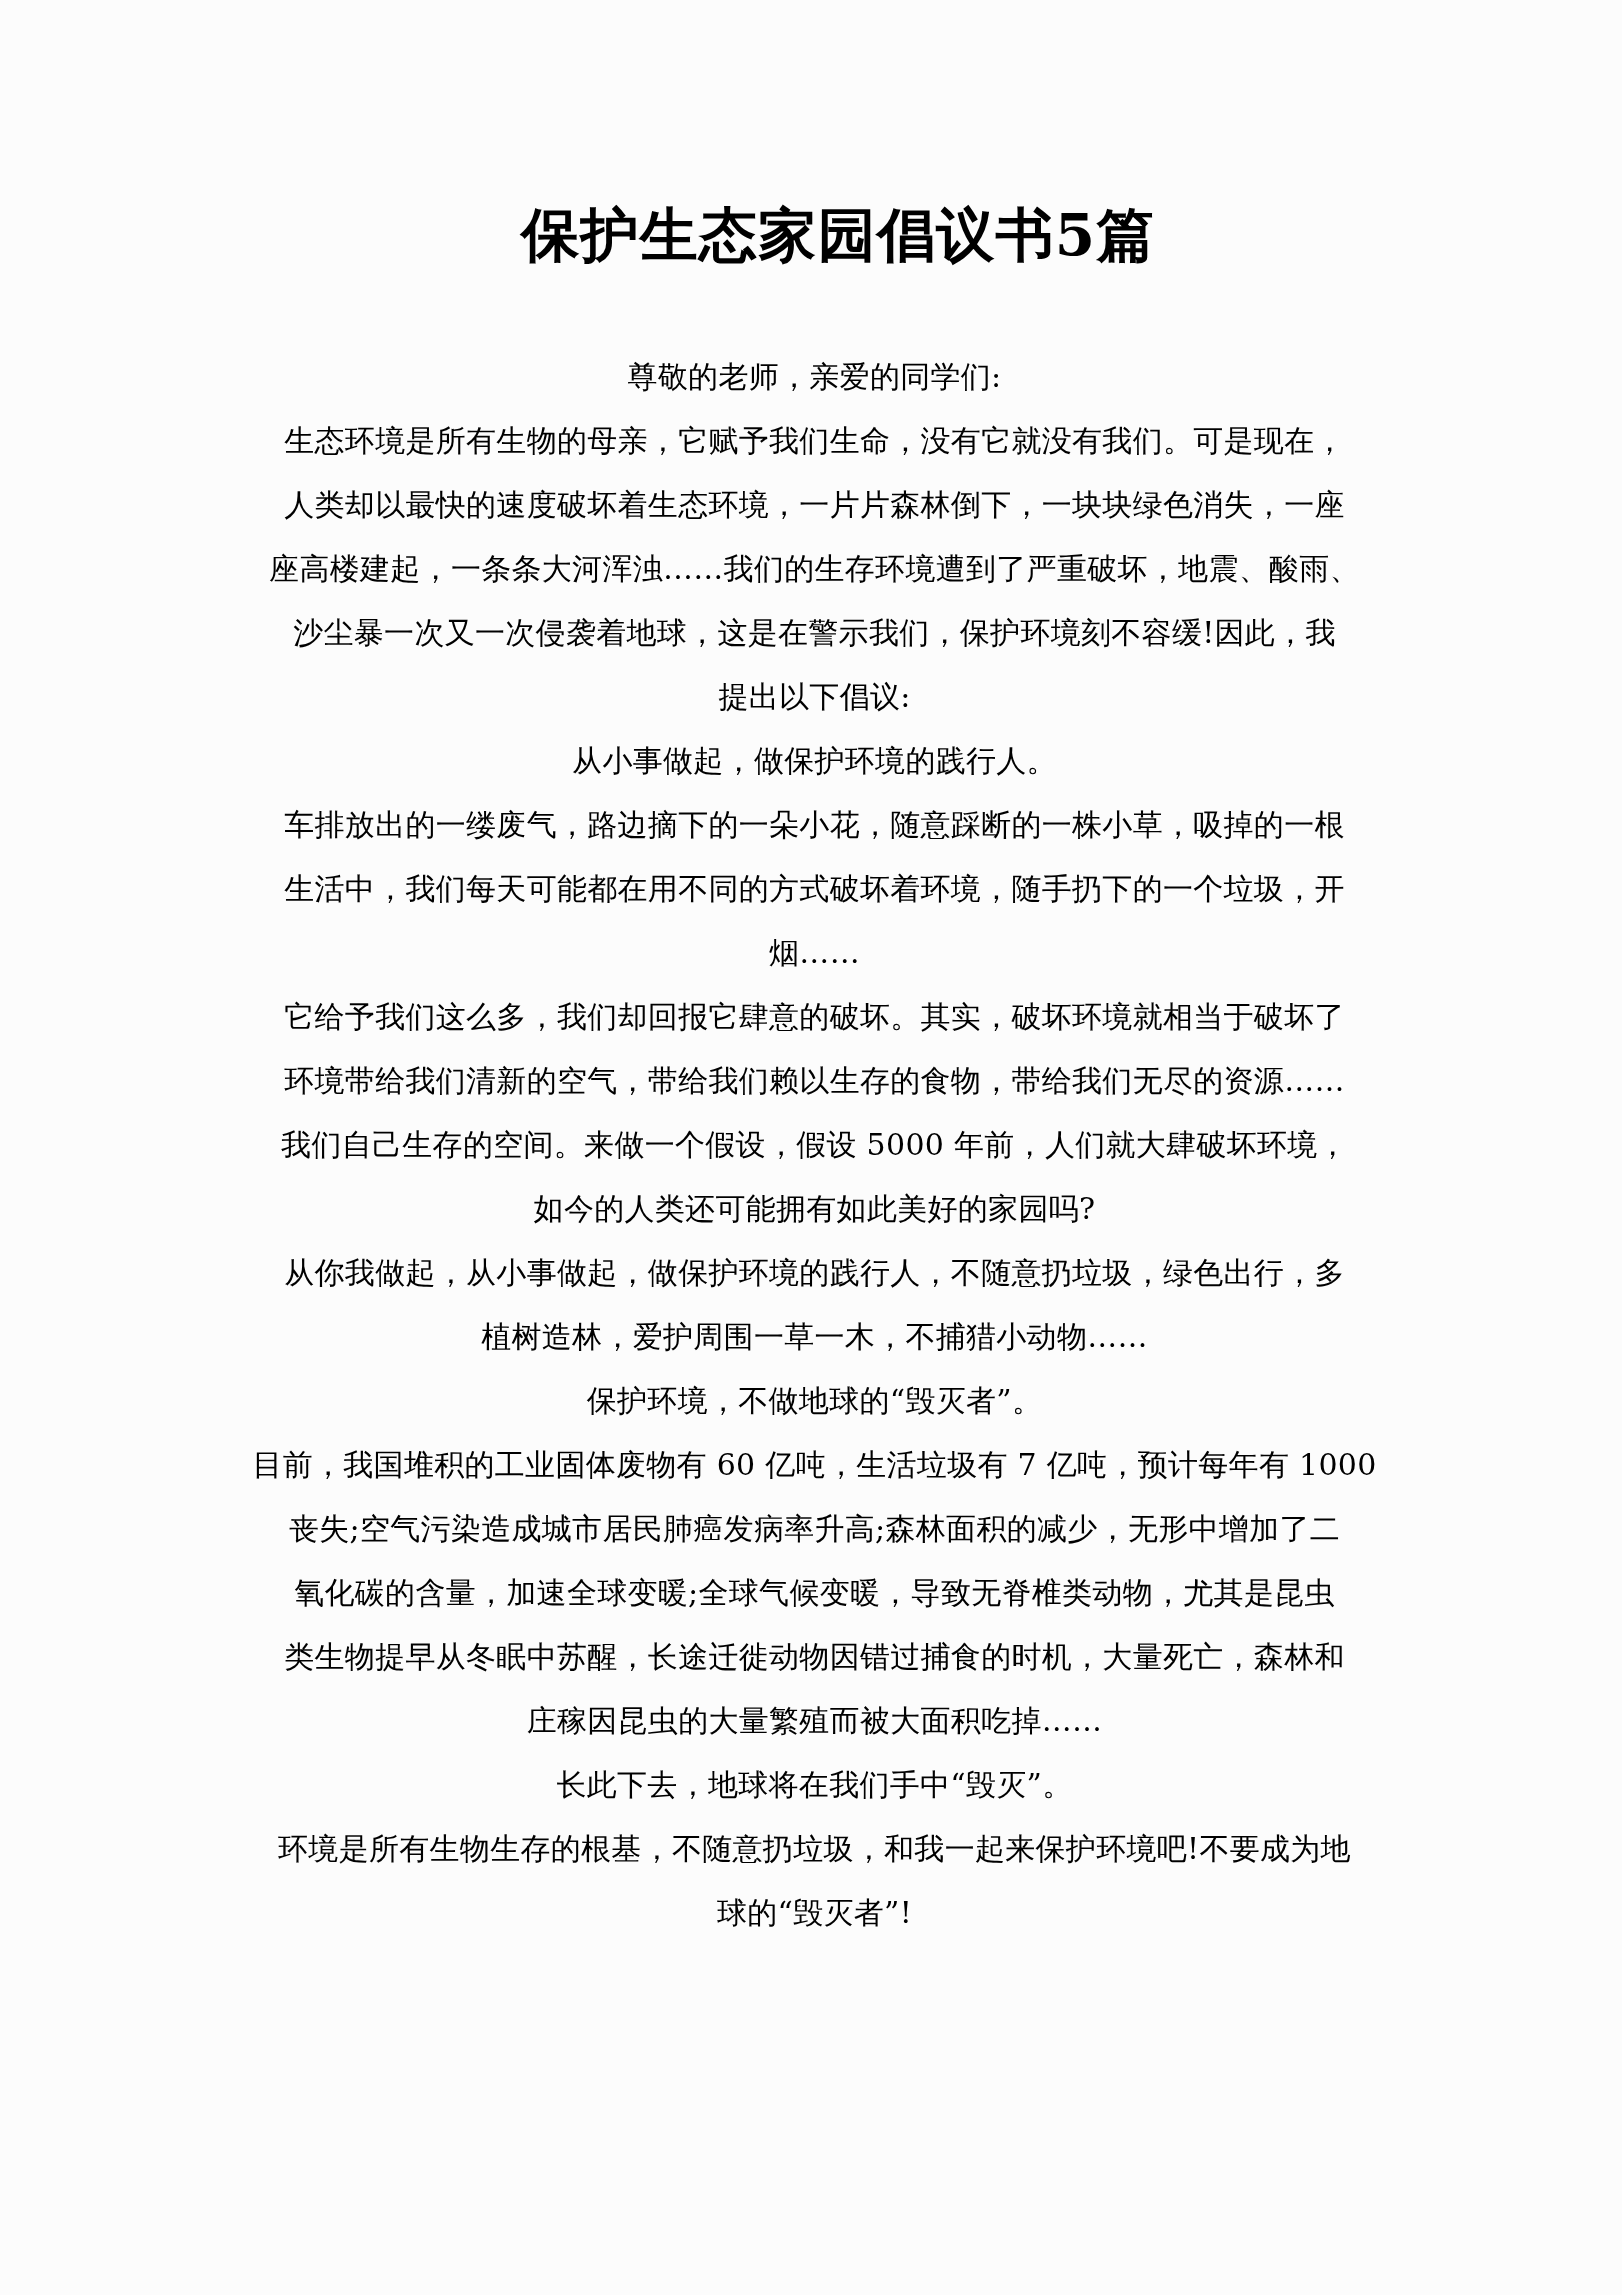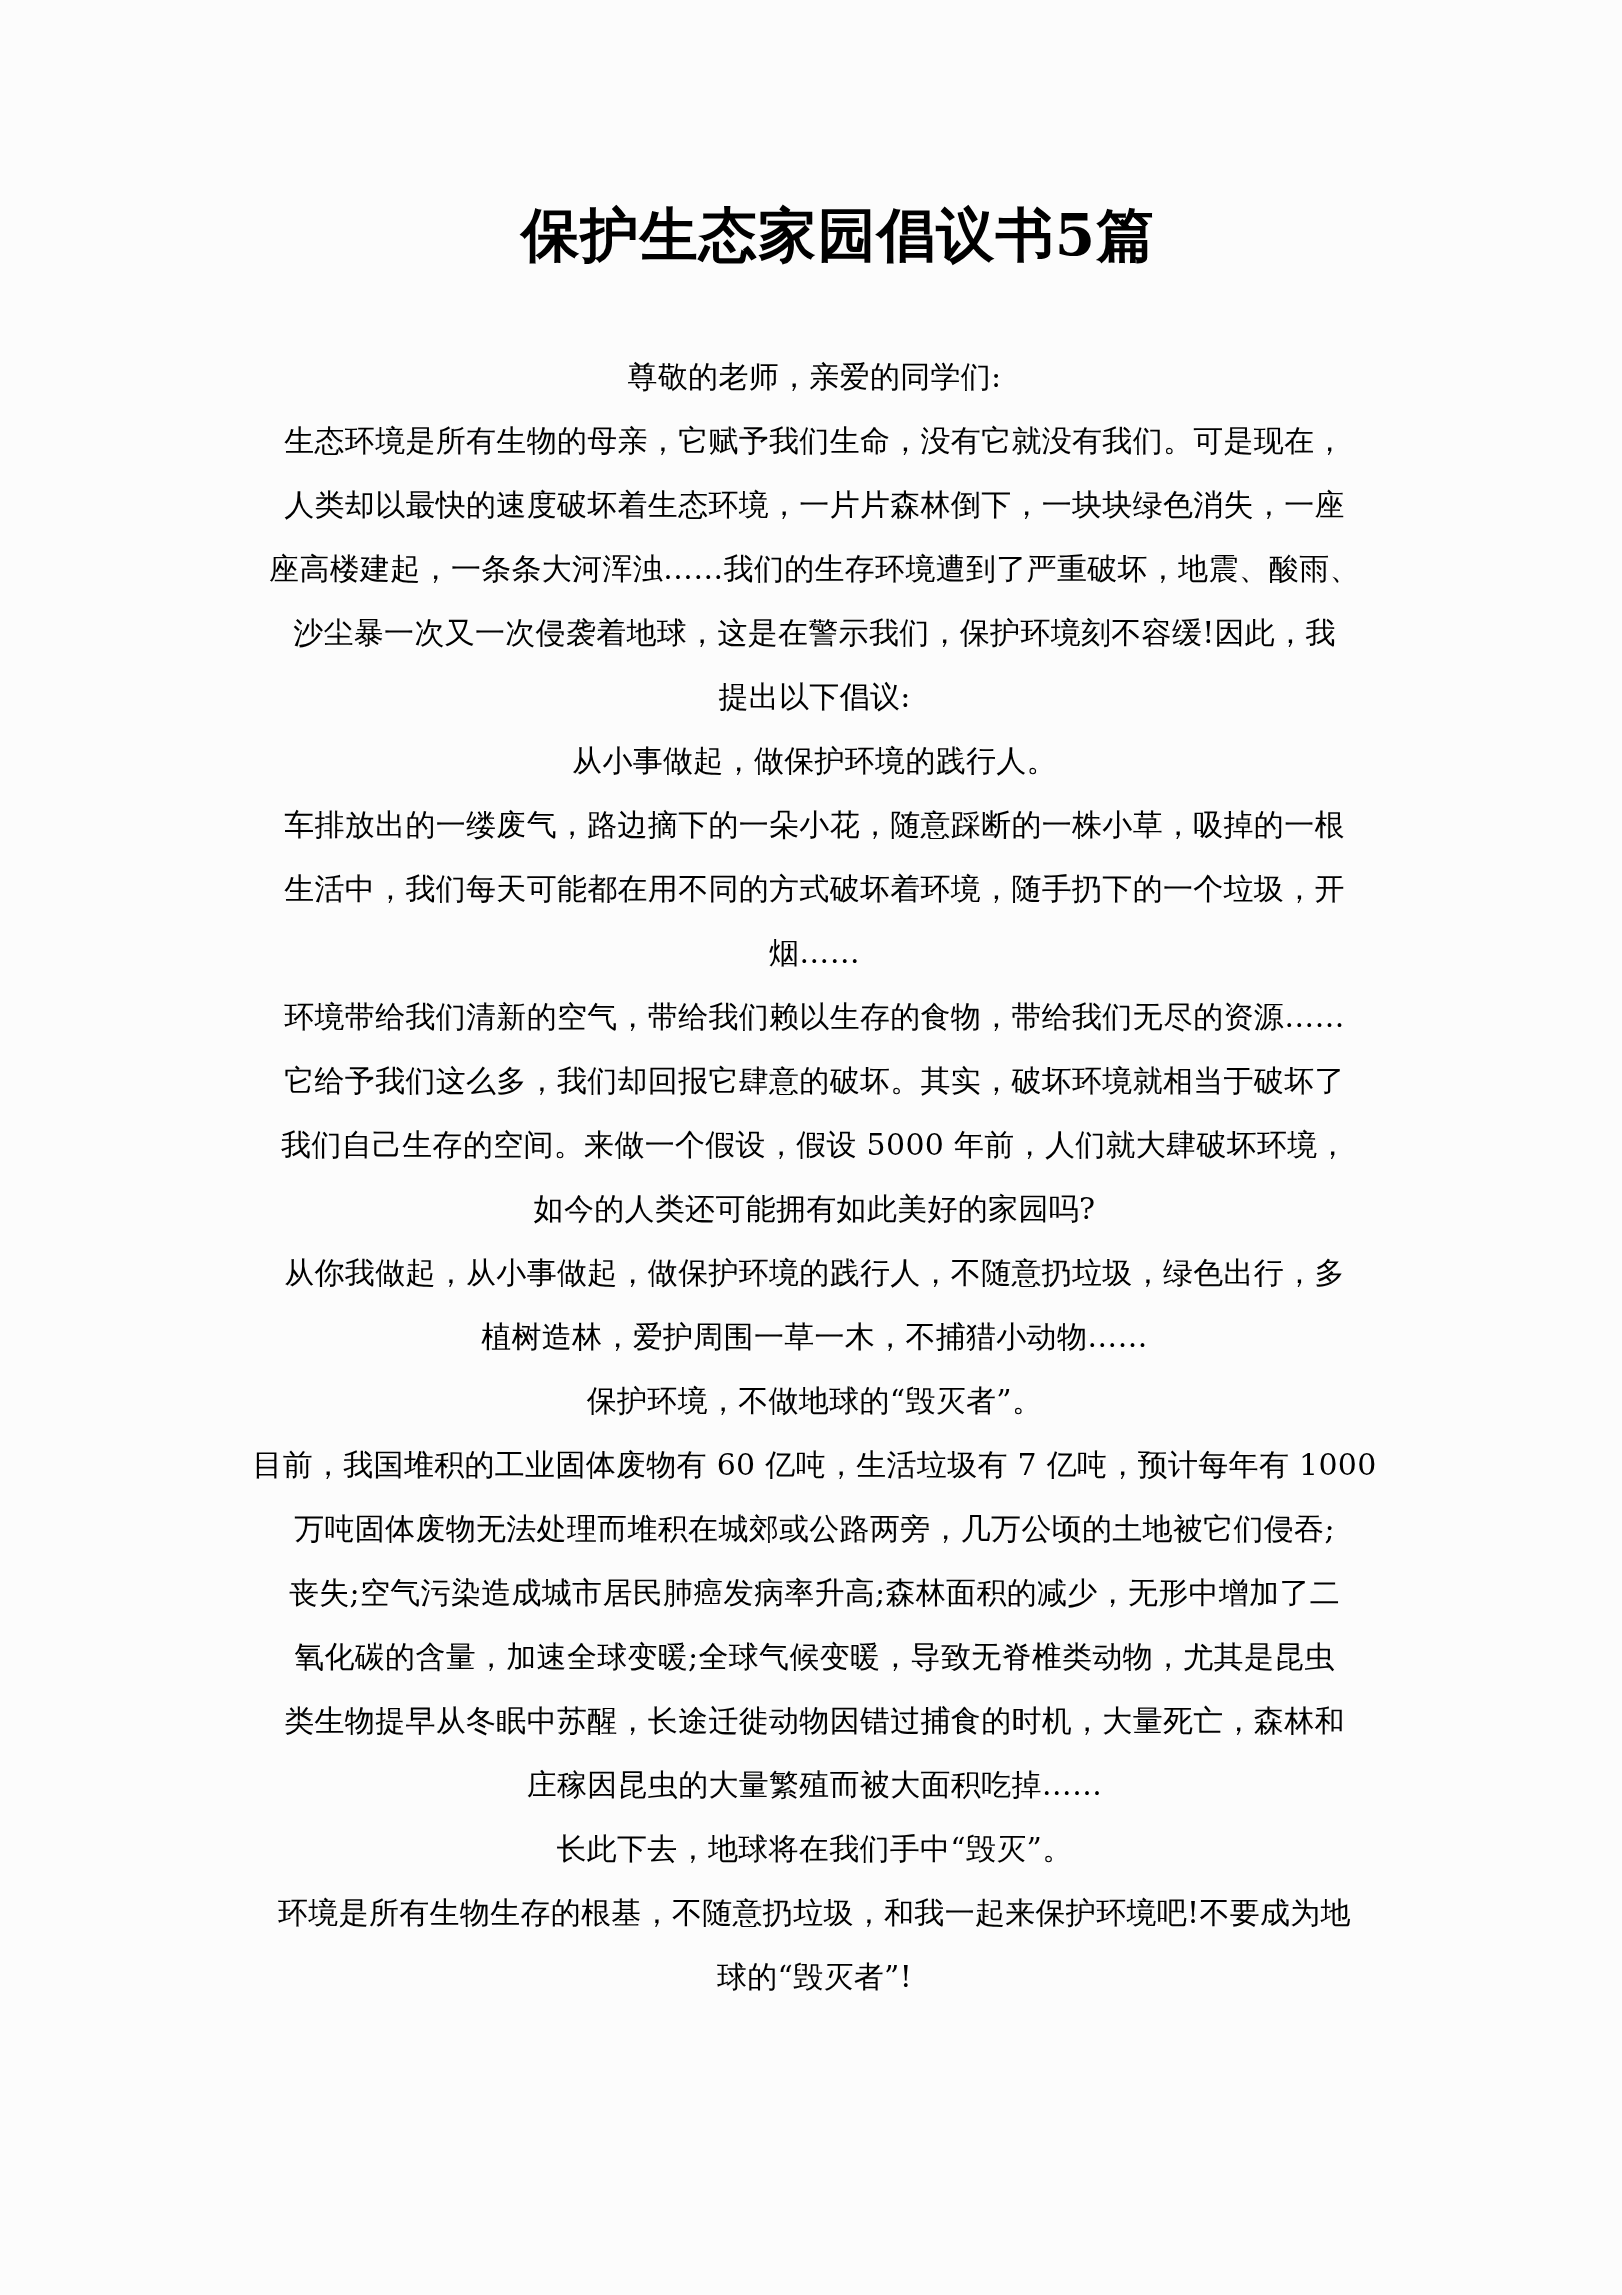--- a/index.html
+++ b/index.html
@@ -64,29 +64,28 @@
     <span class="line">尊敬的老师，亲爱的同学们:</span>
     <span class="line">生态环境是所有生物的母亲，它赋予我们生命，没有它就没有我们。可是现在，</span>
     <span class="line">人类却以最快的速度破坏着生态环境，一片片森林倒下，一块块绿色消失，一座</span>
     <span class="line">座高楼建起，一条条大河浑浊……我们的生存环境遭到了严重破坏，地震、酸雨、</span>
     <span class="line">沙尘暴一次又一次侵袭着地球，这是在警示我们，保护环境刻不容缓!因此，我</span>
     <span class="line">提出以下倡议:</span>
     <span class="line">从小事做起，做保护环境的践行人。</span>
     <span class="line">车排放出的一缕废气，路边摘下的一朵小花，随意踩断的一株小草，吸掉的一根</span>
     <span class="line">生活中，我们每天可能都在用不同的方式破坏着环境，随手扔下的一个垃圾，开</span>
     <span class="line">烟……</span>
+    <span class="line">它给予我们这么多，我们却回报它肆意的破坏。其实，破坏环境就相当于破坏了</span>
     <span class="line">环境带给我们清新的空气，带给我们赖以生存的食物，带给我们无尽的资源……</span>
-    <span class="line">它给予我们这么多，我们却回报它肆意的破坏。其实，破坏环境就相当于破坏了</span>
     <span class="line">我们自己生存的空间。来做一个假设，假设 5000 年前，人们就大肆破坏环境，</span>
     <span class="line">如今的人类还可能拥有如此美好的家园吗?</span>
     <span class="line">从你我做起，从小事做起，做保护环境的践行人，不随意扔垃圾，绿色出行，多</span>
     <span class="line">植树造林，爱护周围一草一木，不捕猎小动物……</span>
     <span class="line">保护环境，不做地球的“毁灭者”。</span>
     <span class="line">目前，我国堆积的工业固体废物有 60 亿吨，生活垃圾有 7 亿吨，预计每年有 1000</span>
-    <span class="line">万吨固体废物无法处理而堆积在城郊或公路两旁，几万公顷的土地被它们侵吞;</span>
     <span class="line">丧失;空气污染造成城市居民肺癌发病率升高;森林面积的减少，无形中增加了二</span>
     <span class="line">氧化碳的含量，加速全球变暖;全球气候变暖，导致无脊椎类动物，尤其是昆虫</span>
     <span class="line">类生物提早从冬眠中苏醒，长途迁徙动物因错过捕食的时机，大量死亡，森林和</span>
     <span class="line">庄稼因昆虫的大量繁殖而被大面积吃掉……</span>
     <span class="line">长此下去，地球将在我们手中“毁灭”。</span>
     <span class="line">环境是所有生物生存的根基，不随意扔垃圾，和我一起来保护环境吧!不要成为地</span>
     <span class="line">球的“毁灭者”!</span>
   </div>
 </div>
 

